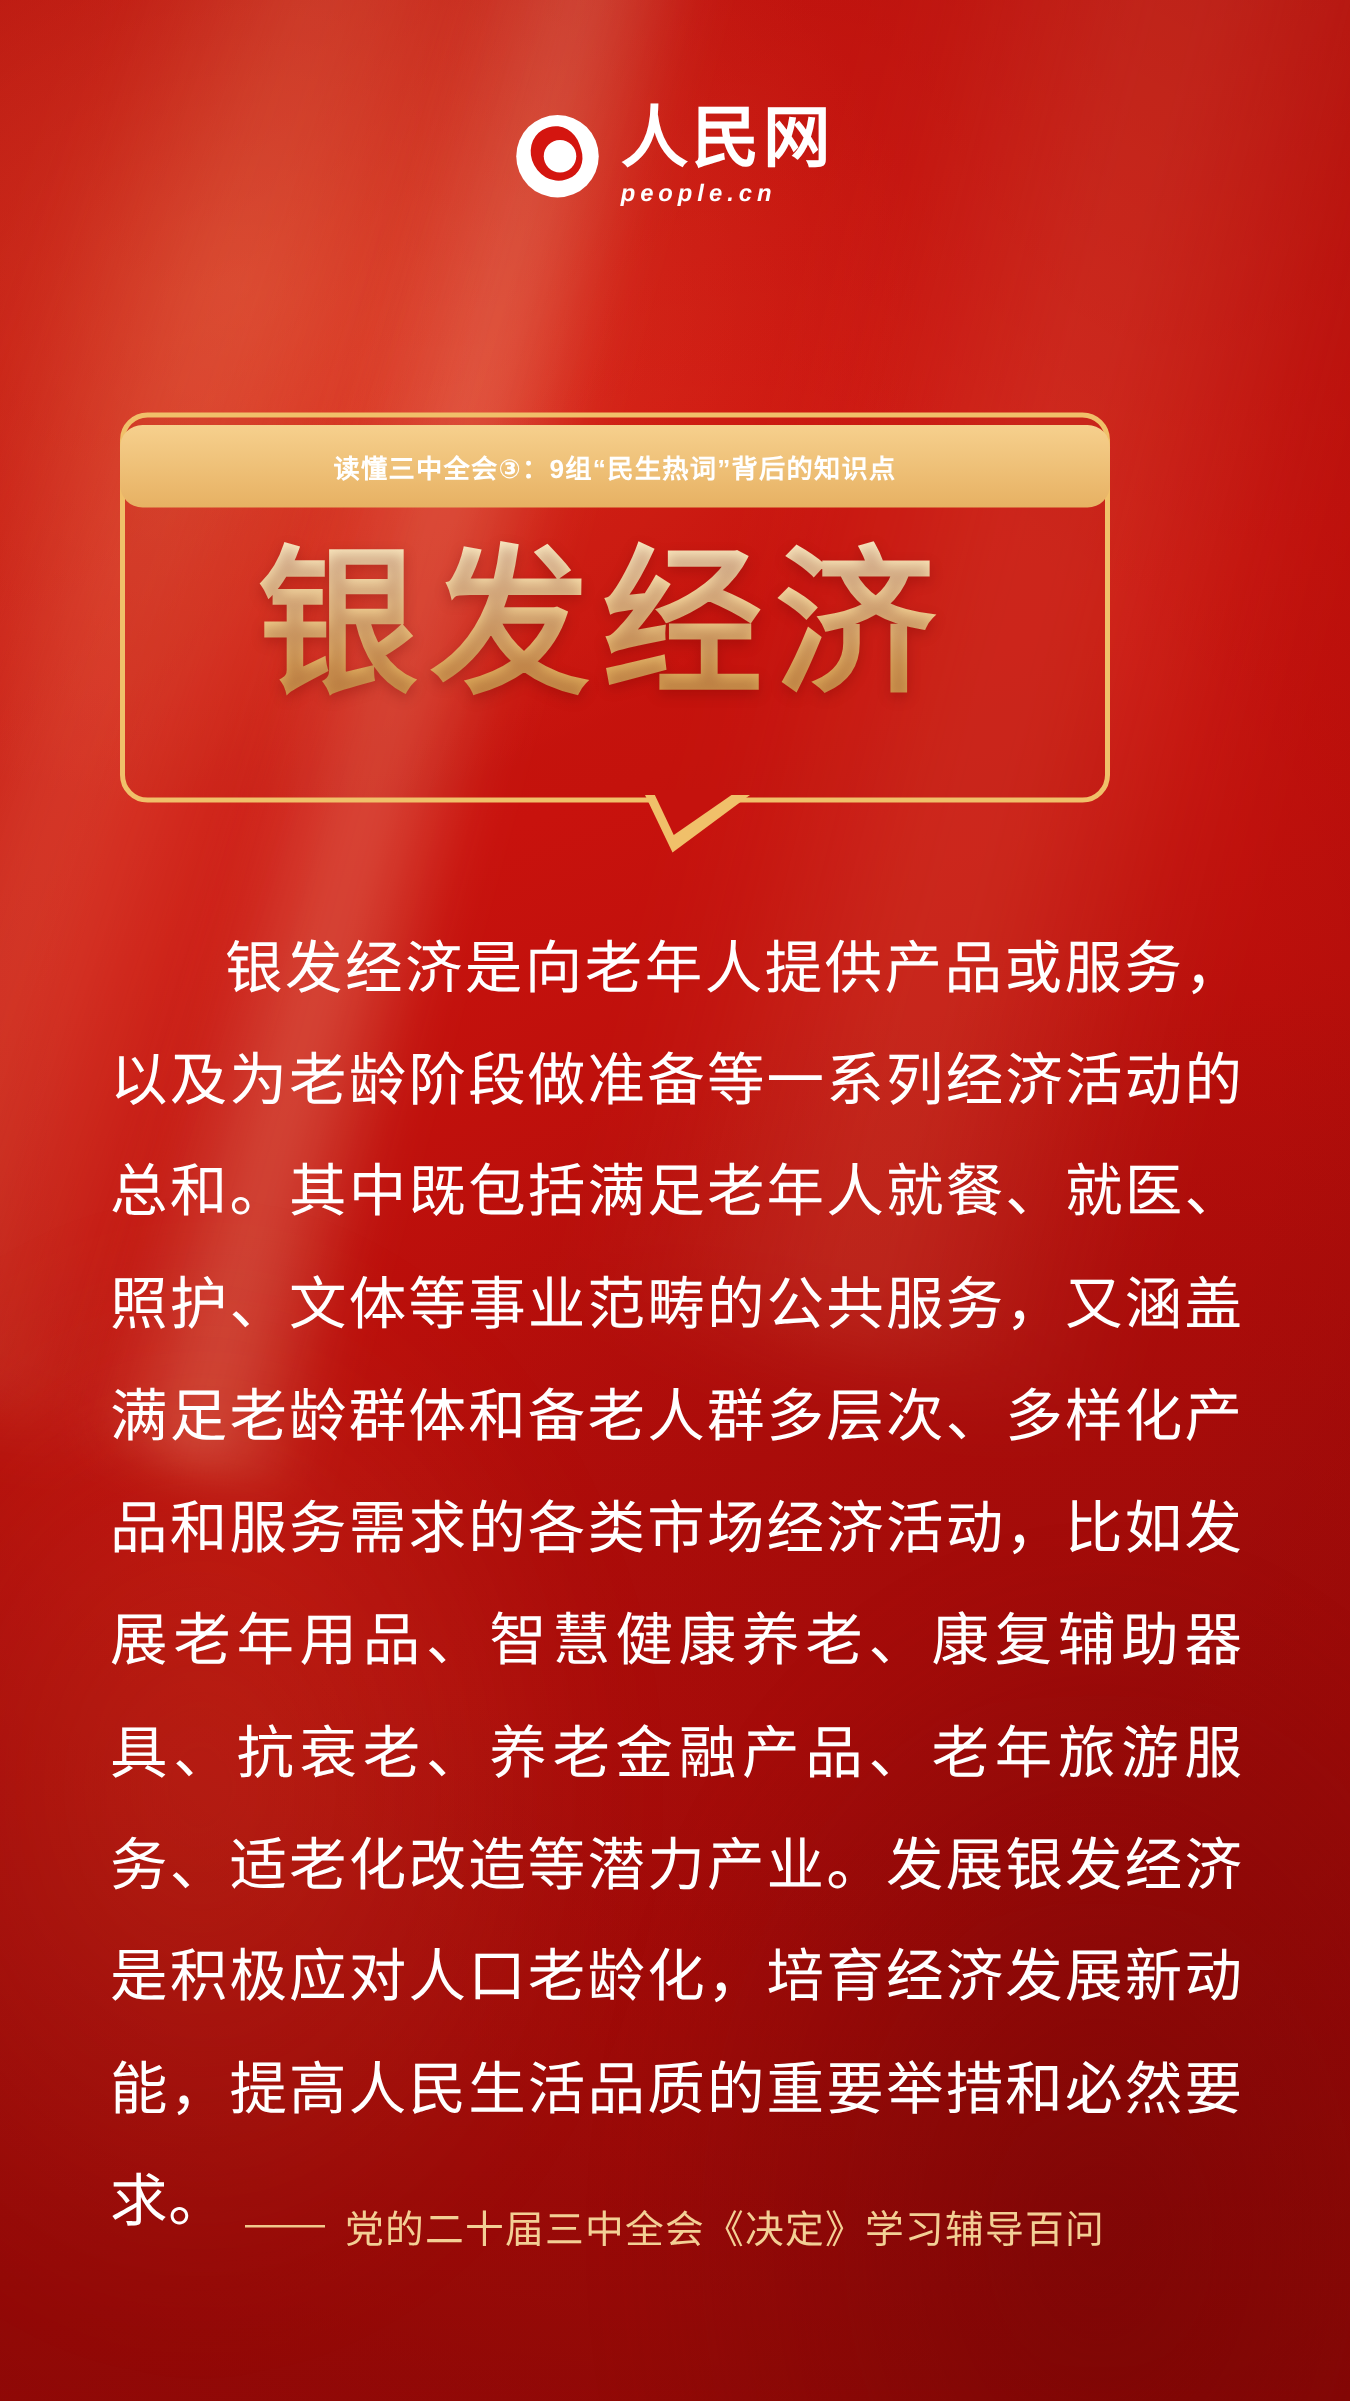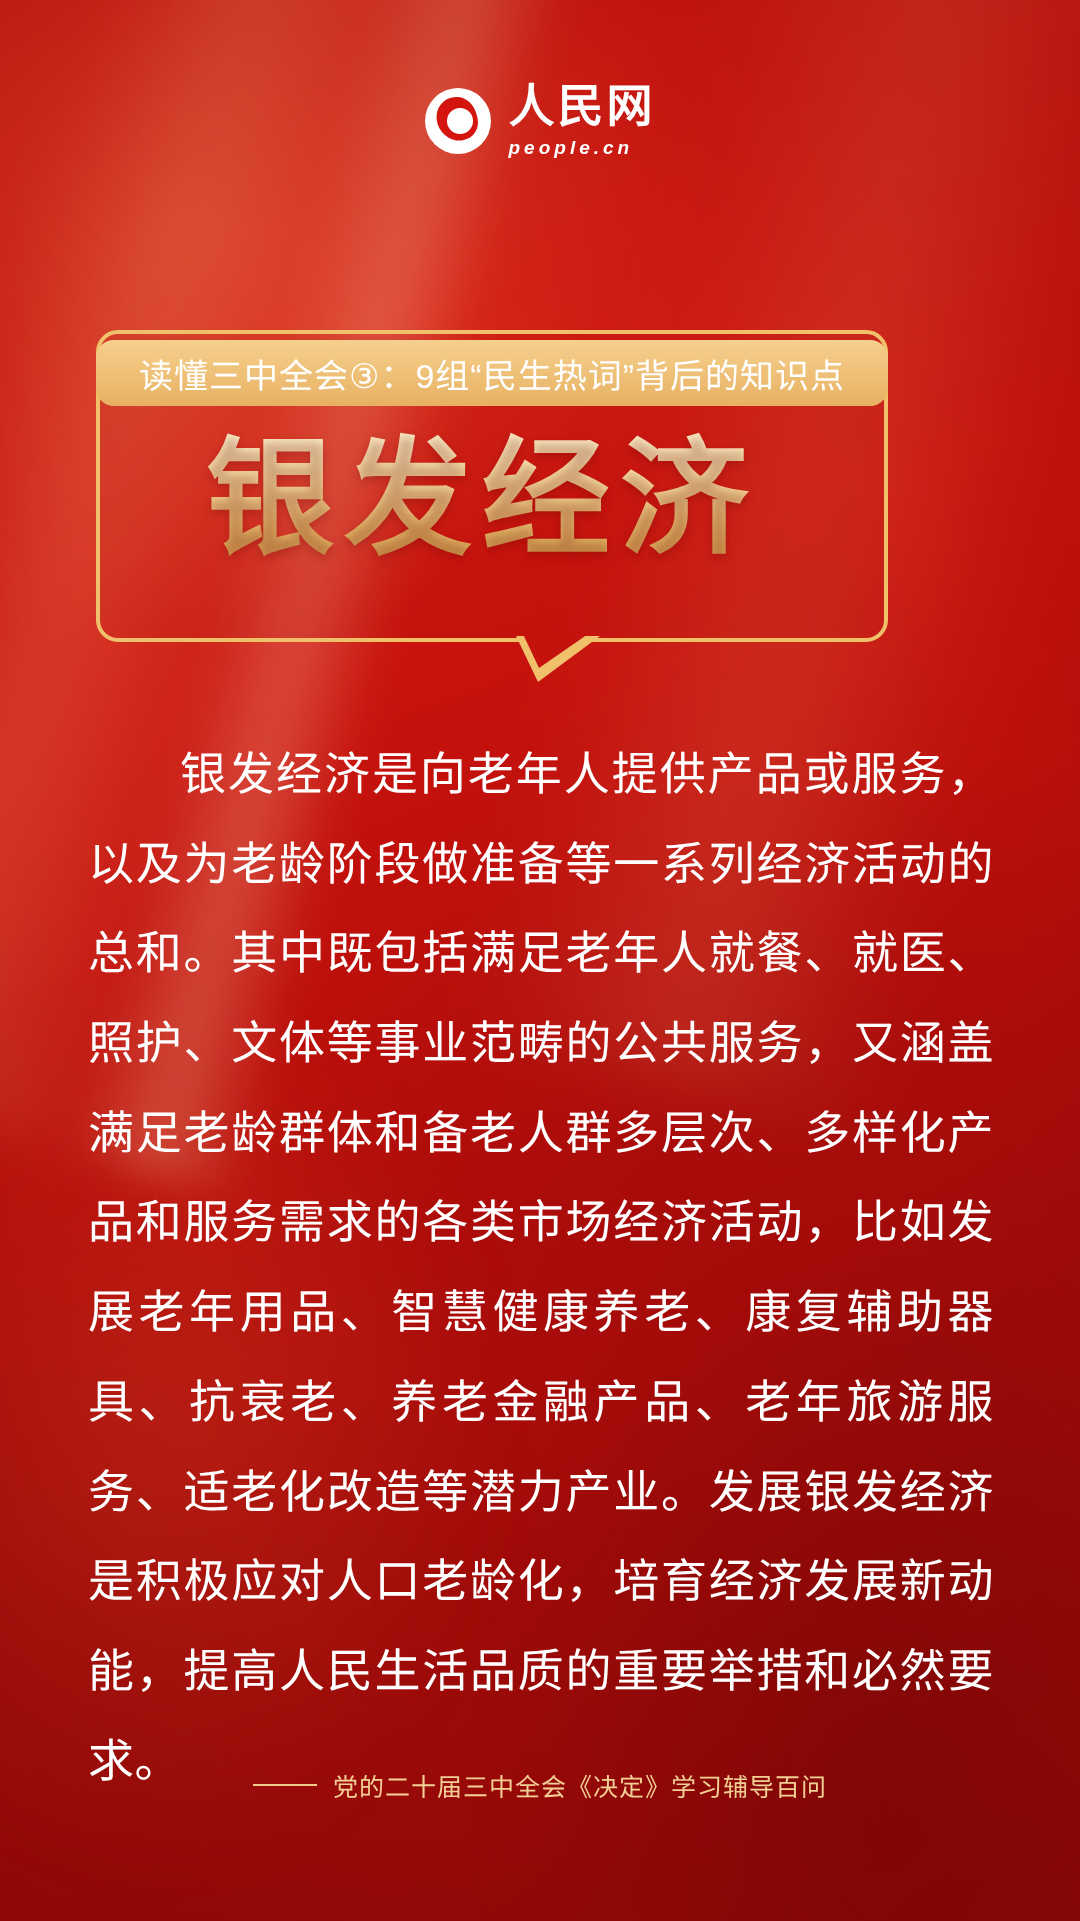--- a/index.html
+++ b/index.html
@@ -100,21 +100,21 @@
     background: #fff;
   }
   .logo-text {
     display: flex;
     flex-direction: column;
     align-items: flex-start;
     line-height: 1;
   }
   .logo-cn {
     color: #ffffff;
-    font-size: 46px;
+    font-size: 54px;
     font-weight: 700;
     letter-spacing: 3px;
     font-family: "Liberation Serif", "DejaVu Serif", serif;
   }
   .logo-en {
     margin-top: 8px;
     color: #ffffff;
     font-size: 19px;
     font-weight: 700;
     letter-spacing: 4px;
@@ -159,23 +159,23 @@
     height: 66px;
     border-radius: 18px;
     background: linear-gradient(180deg, #f6d08d 0%, #e7b163 100%);
     display: flex;
     align-items: center;
     justify-content: center;
     box-sizing: border-box;
   }
   .kicker-text {
     color: #ffffff;
-    font-size: 34px;
+    font-size: 21px;
     letter-spacing: 1px;
-    font-weight: 400;
+    font-weight: 700;
     white-space: nowrap;
   }
   .headline {
     position: absolute;
     left: 96px;
     top: 420px;
     width: 772px;
     text-align: center;
     font-size: 128px;
     font-weight: 700;
@@ -208,21 +208,21 @@
   
   .footer {
     position: absolute;
     left: 0; right: 0;
     bottom: 118px;
     display: flex;
     align-items: center;
     justify-content: center;
     gap: 16px;
     color: #f3cf95;
-    font-size: 25px;
+    font-size: 31px;
     letter-spacing: 1px;
     margin-top: 40px;
   }
   .footer-dash {
     display: inline-block;
     width: 64px;
     height: 2px;
     background: #f0c98c;
   }
 </style>

